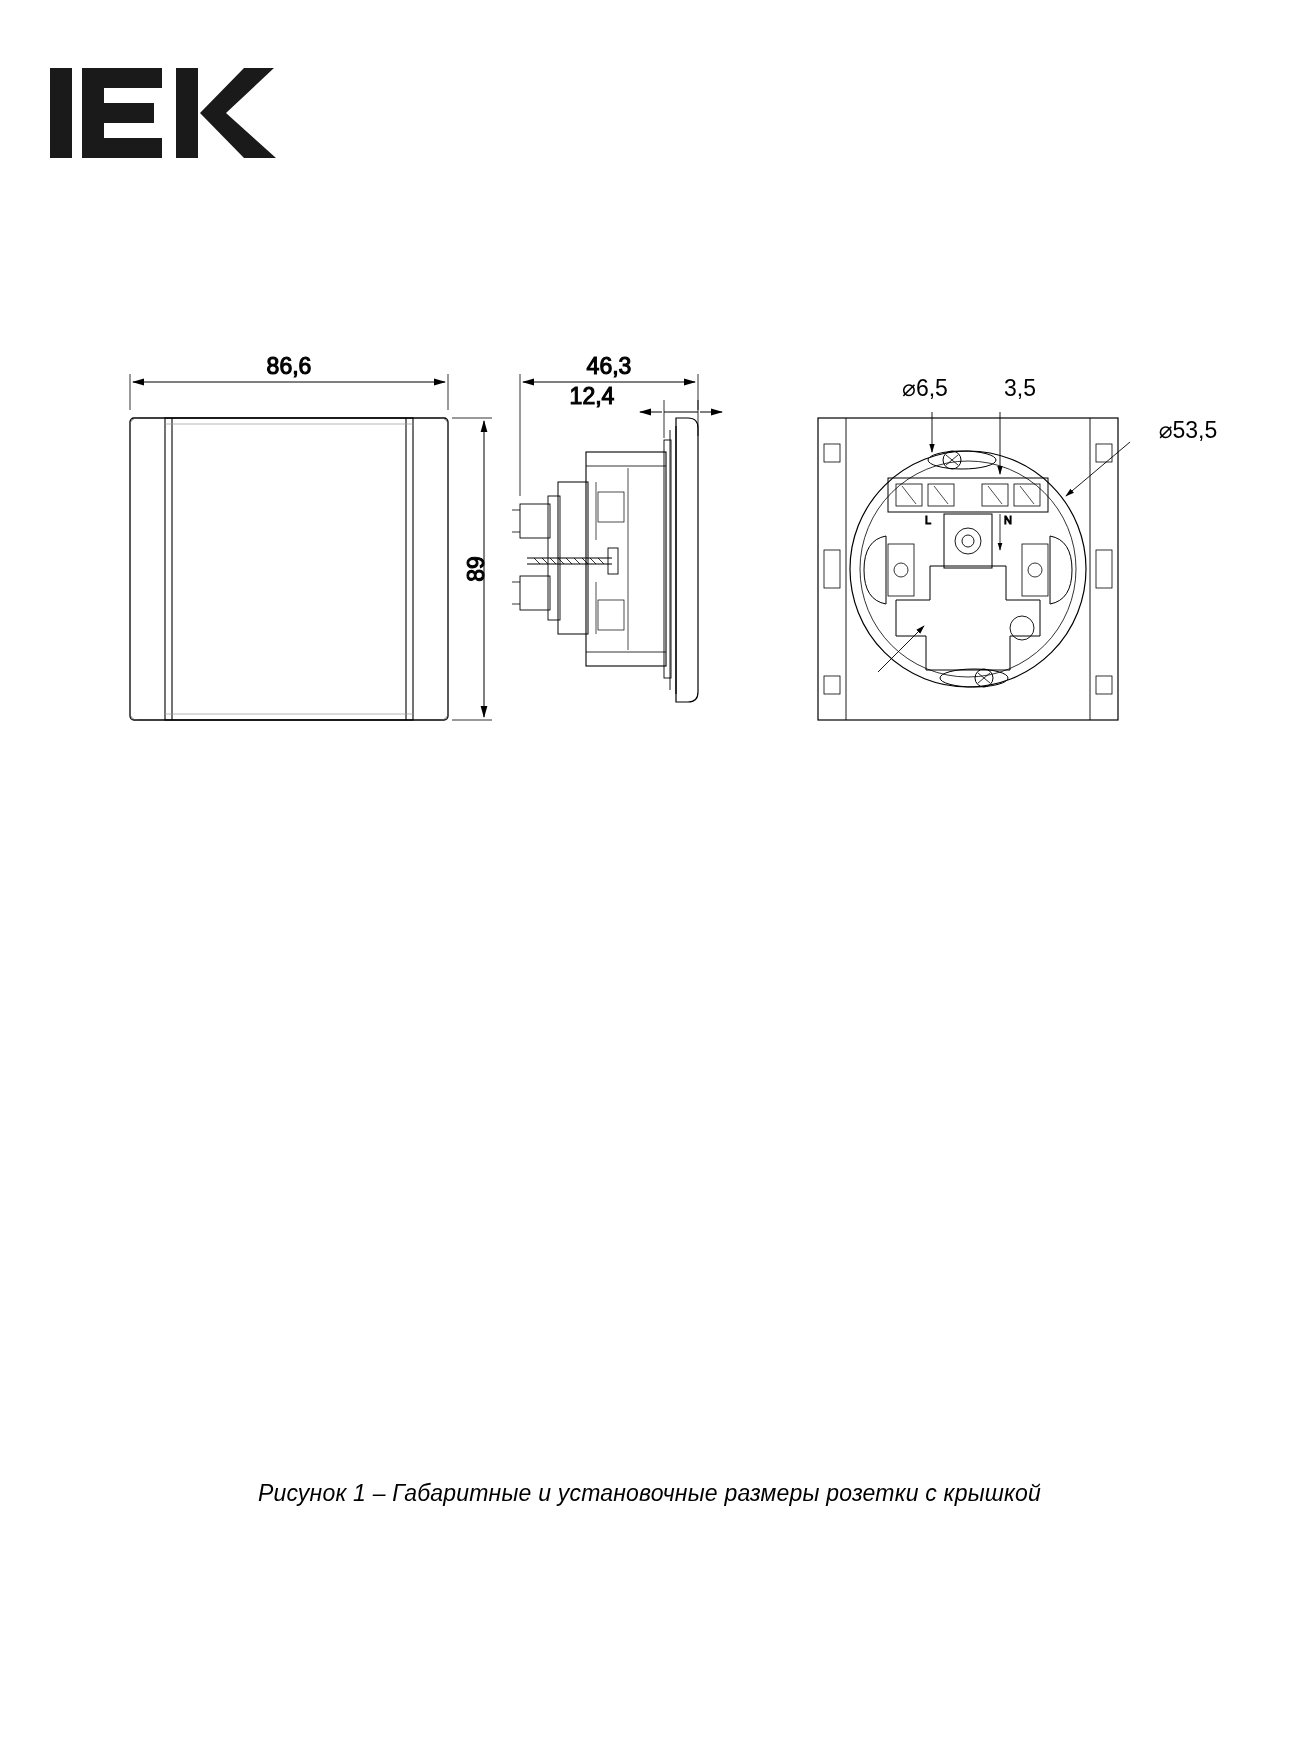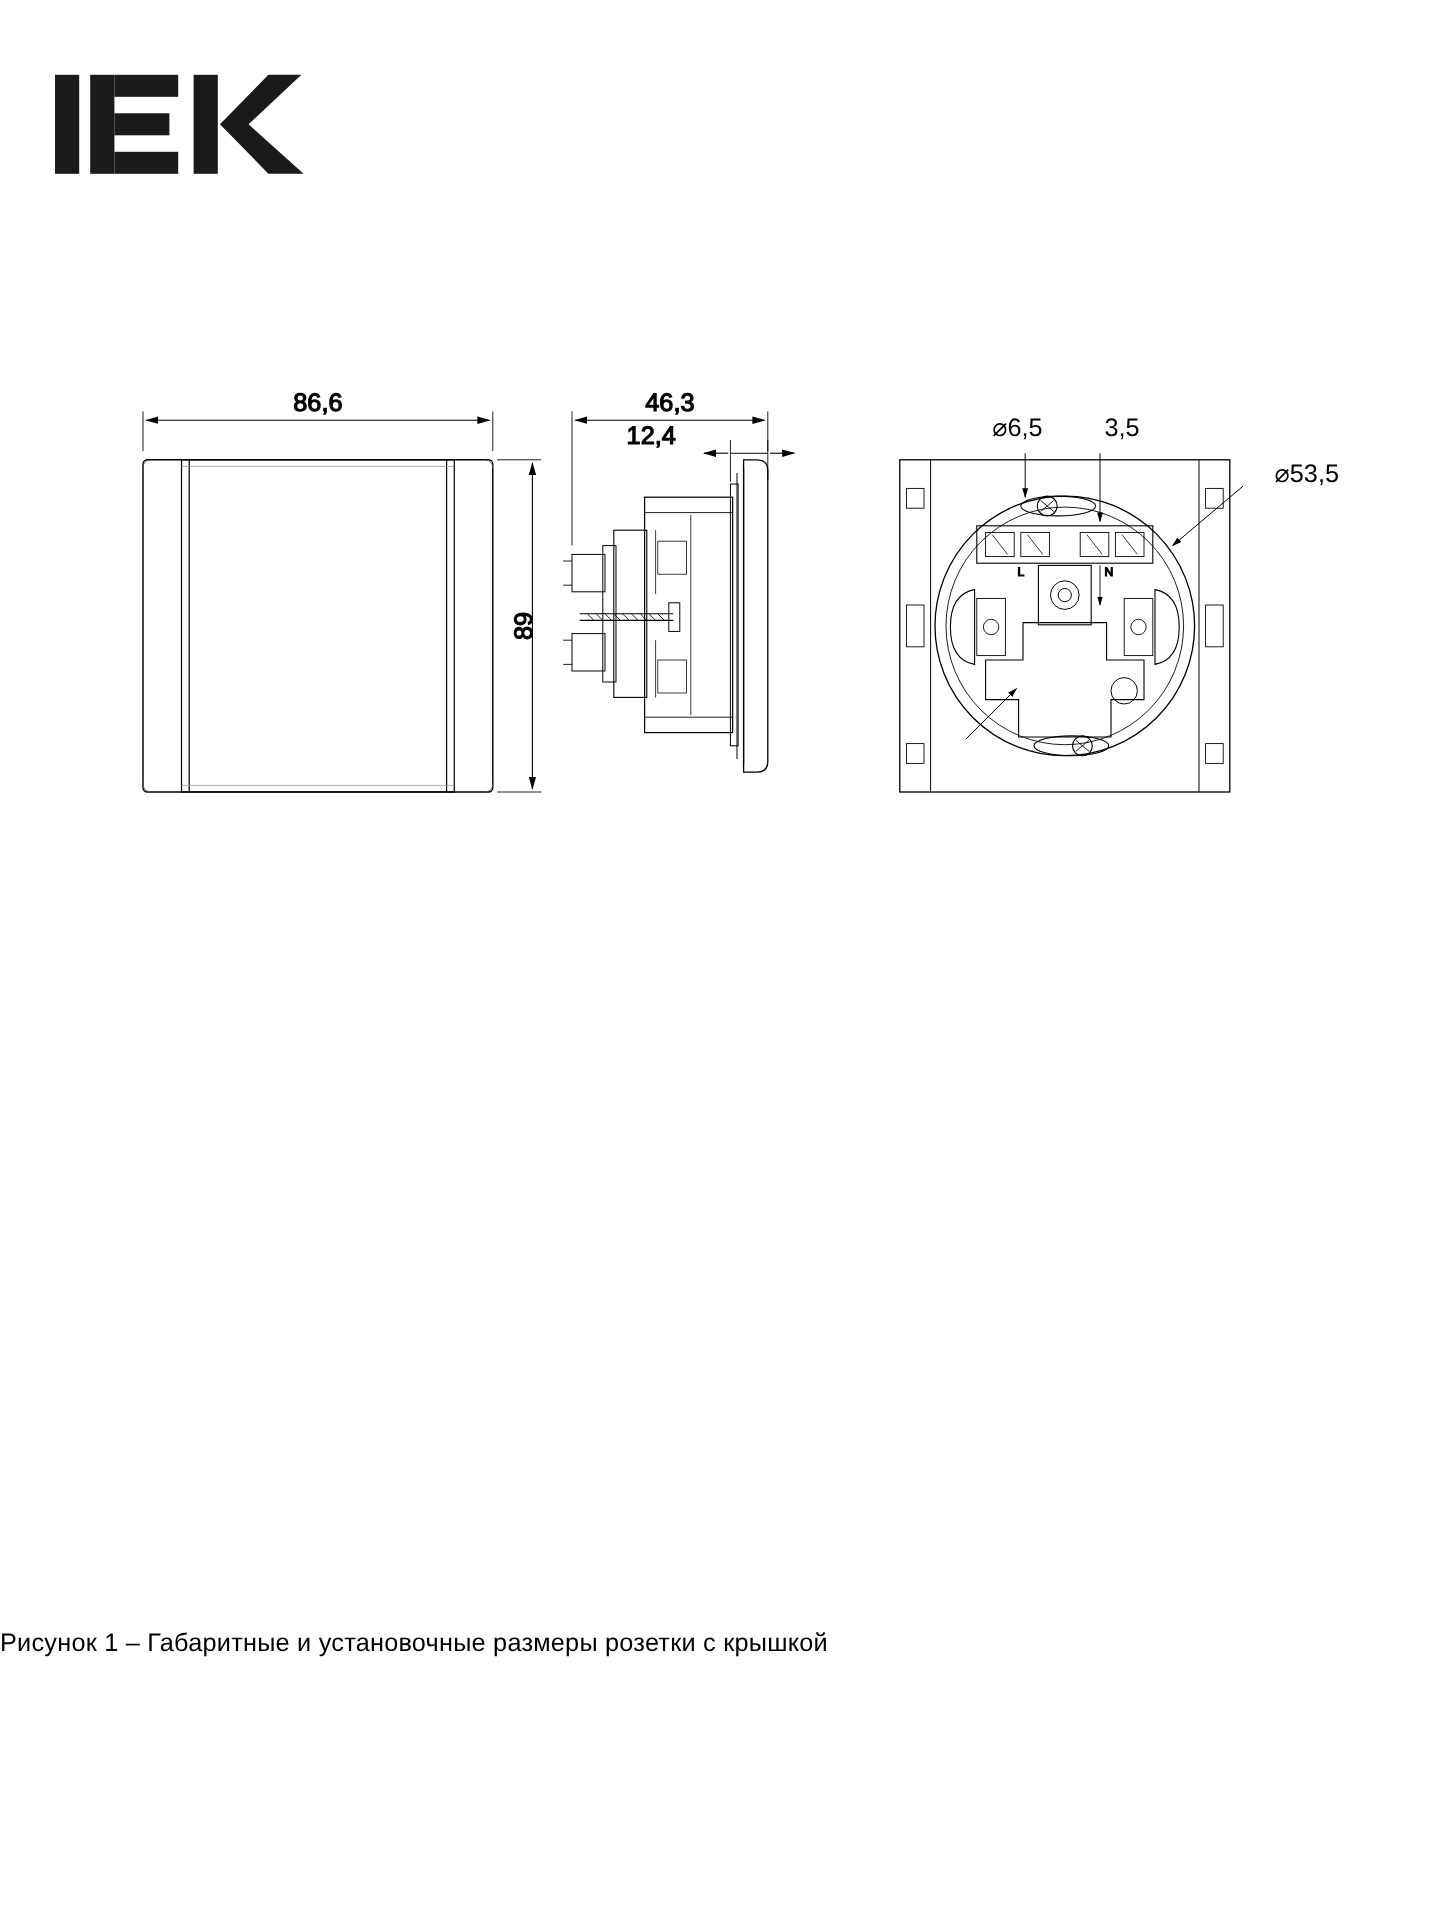--- a/index.html
+++ b/index.html
@@ -33,24 +33,25 @@
     width: 1159px;
     height: 480px;
   }
 
   
   #caption {
     position: absolute;
     left: 0;
     top: 1480px;
     width: 1299px;
-    text-align: left;
+    text-align: center;
     font-size: 23px;
     letter-spacing: 0.2px;
     color: #000;
+    font-style: italic;
   }
 
   .dim-text {
     font-family: "Liberation Sans", sans-serif;
     font-size: 23px;
     fill: #000;
   }
   .tiny-text {
     font-family: "Liberation Sans", sans-serif;
     font-size: 11px;

